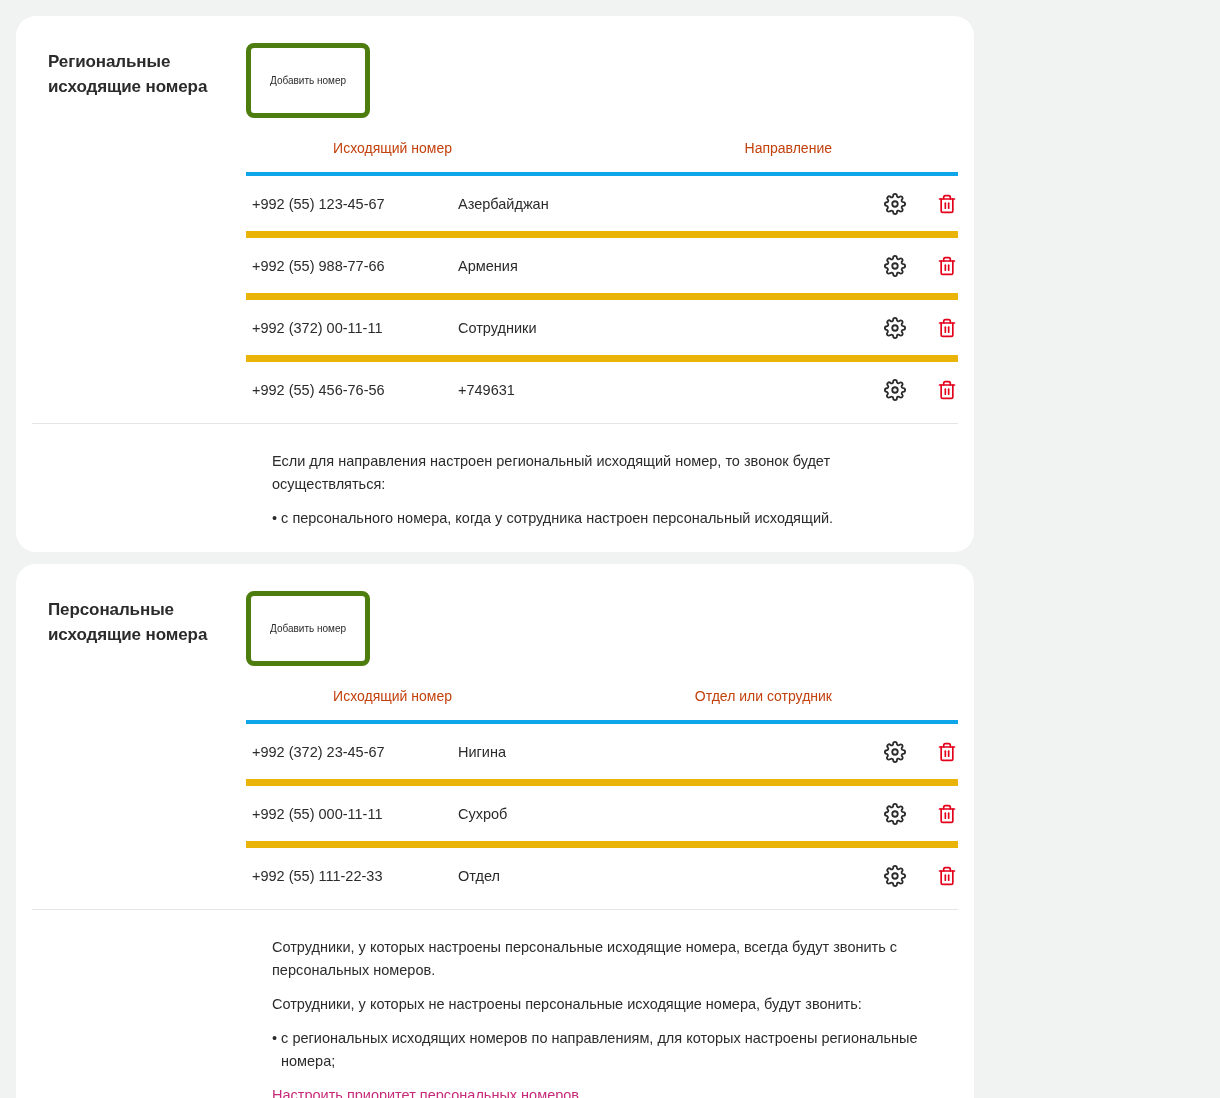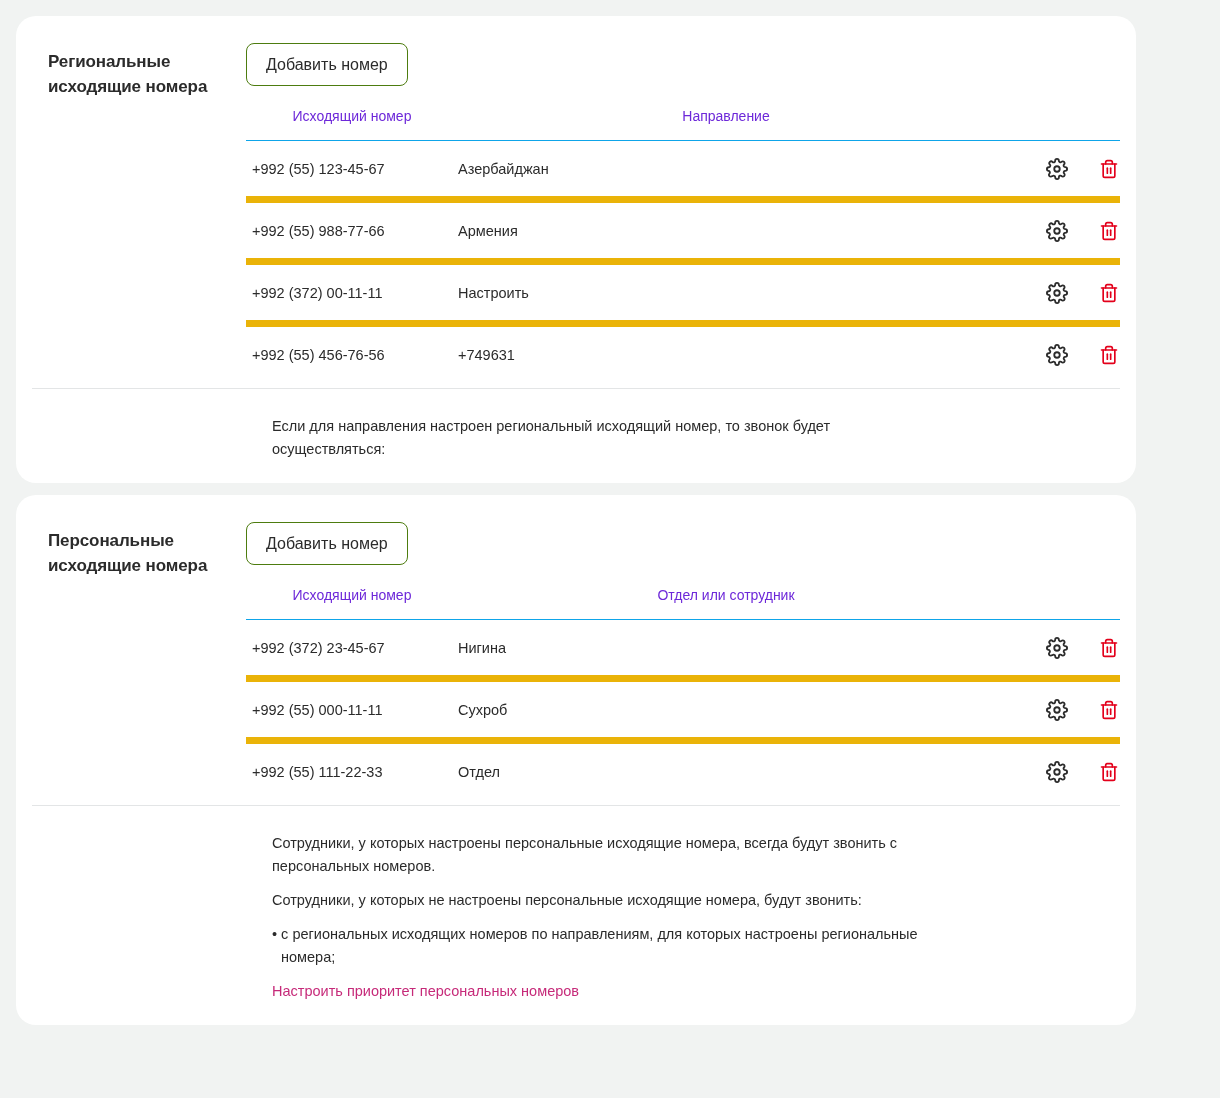--- a/index.html
+++ b/index.html
@@ -21,21 +21,21 @@
     height: 1098px;
     box-sizing: border-box;
     padding: 16px 16px 0 16px;
   }
 
   .card {
     background: #ffffff;
     border-radius: 20px;
     box-sizing: border-box;
     position: relative;
-    width: 1120px;
+    width: 958px;
   }
   .card + .card { margin-top: 12px; }
 
   .card-inner {
     display: flex;
     box-sizing: border-box;
     padding: 16px 16px 0 16px;
   }
 
   .card-title {
@@ -51,46 +51,46 @@
   }
 
   .card-body {
     flex: 1 1 auto;
     min-width: 0;
     padding-right: 0;
   }
 
   .add-btn {
     display: inline-block;
-    border: 1px solid #4d7c0f;
+    border: 5px solid #4d7c0f;
     background: #ffffff;
     border-radius: 8px;
     color: #2b2b2b;
-    font-size: 16px;
+    font-size: 10px;
     font-family: "Liberation Sans", sans-serif;
     line-height: 17px;
-    padding: 12px 19px;
+    padding: 24px 19px;
     cursor: pointer;
     margin-top: 11px;
     margin-bottom: 0;
   }
 
   table.num-table {
     width: 100%;
     border-collapse: collapse;
     margin-top: 22px;
     table-layout: fixed;
   }
   table.num-table th {
-    text-align: center;
+    text-align: right;
     font-weight: normal;
     font-size: 14px;
-    color: #6d28d9;
+    color: #c2410c;
     padding: 0 0 16px 6px;
-    border-bottom: 1px solid #0ea5e9;
+    border-bottom: 4px solid #0ea5e9;
   }
   table.num-table th.col-num { width: 200px; }
   table.num-table th.col-dir { width: auto; margin-left: 16px; }
   table.num-table th.col-act { width: 120px; }
 
   table.num-table td {
     font-size: 14.5px;
     color: #2b2b2b;
     padding: 17px 0 16px 6px;
     border-bottom: 7px solid #eab308;
@@ -207,21 +207,21 @@
                       <polyline points="3 6 5 6 21 6"></polyline>
                       <path d="M19 6v14a2 2 0 0 1-2 2H7a2 2 0 0 1-2-2V6m3 0V4a2 2 0 0 1 2-2h4a2 2 0 0 1 2 2v2"></path>
                       <line x1="10" y1="11" x2="10" y2="17"></line>
                       <line x1="14" y1="11" x2="14" y2="17"></line>
                     </svg>
                 </button>
               </td>
             </tr>
             <tr>
               <td>+992 (372) 00-11-11</td>
-              <td>Настроить</td>
+              <td>Сотрудники</td>
               <td class="cell-actions">
                 <button class="icon-btn">
                   <svg width="22" height="22" viewBox="0 0 24 24" fill="none" stroke="#2b2b2b" stroke-width="2" stroke-linecap="round" stroke-linejoin="round">
                       <circle cx="12" cy="12" r="3"></circle>
                       <path d="M19.4 15a1.65 1.65 0 0 0 .33 1.82l.06.06a2 2 0 1 1-2.83 2.83l-.06-.06a1.65 1.65 0 0 0-1.82-.33 1.65 1.65 0 0 0-1 1.51V21a2 2 0 1 1-4 0v-.09A1.65 1.65 0 0 0 9 19.4a1.65 1.65 0 0 0-1.82.33l-.6.06a2 2 0 1 1-2.83-2.83l.06-.06a1.65 1.65 0 0 0 .33-1.82 1.65 1.65 0 0 0-1.51-1H3a2 2 0 1 1 0-4h.09A1.65 1.65 0 0 0 4.6 9a1.65 1.65 0 0 0-.33-1.82l-.06-.06a2 2 0 1 1 2.83-2.83l.06.06a1.65 1.65 0 0 0 1.82.33H9a1.65 1.65 0 0 0 1-1.51V3a2 2 0 1 1 4 0v.09a1.65 1.65 0 0 0 1 1.51 1.65 1.65 0 0 0 1.82-.33l.06-.06a2 2 0 1 1 2.83 2.83l-.06.06a1.65 1.65 0 0 0-.33 1.82V9a1.65 1.65 0 0 0 1.51 1H21a2 2 0 1 1 0 4h-.09a1.65 1.65 0 0 0-1.51 1z"></path>
                     </svg>
                 </button>
                 <button class="icon-btn">
                   <svg width="20" height="20" viewBox="0 0 24 24" fill="none" stroke="#e3001b" stroke-width="2" stroke-linecap="round" stroke-linejoin="round">
                       <polyline points="3 6 5 6 21 6"></polyline>
@@ -255,20 +255,21 @@
           </tbody>
         </table>
         <div class="spacer-6"></div>
       </div>
     </div>
 
     <div class="card-divider"></div>
 
     <div class="notes">
       <p>Если для направления настроен региональный исходящий номер, то звонок будет осуществляться:</p>
+      <p class="bullet">• с персонального номера, когда у сотрудника настроен персональный исходящий.</p>
     </div>
   </section>
 
   <section class="card">
     <div class="card-inner">
       <div class="card-title">
         <div>Персональные</div>
         <div>исходящие номера</div>
       </div>
       <div class="card-body">

